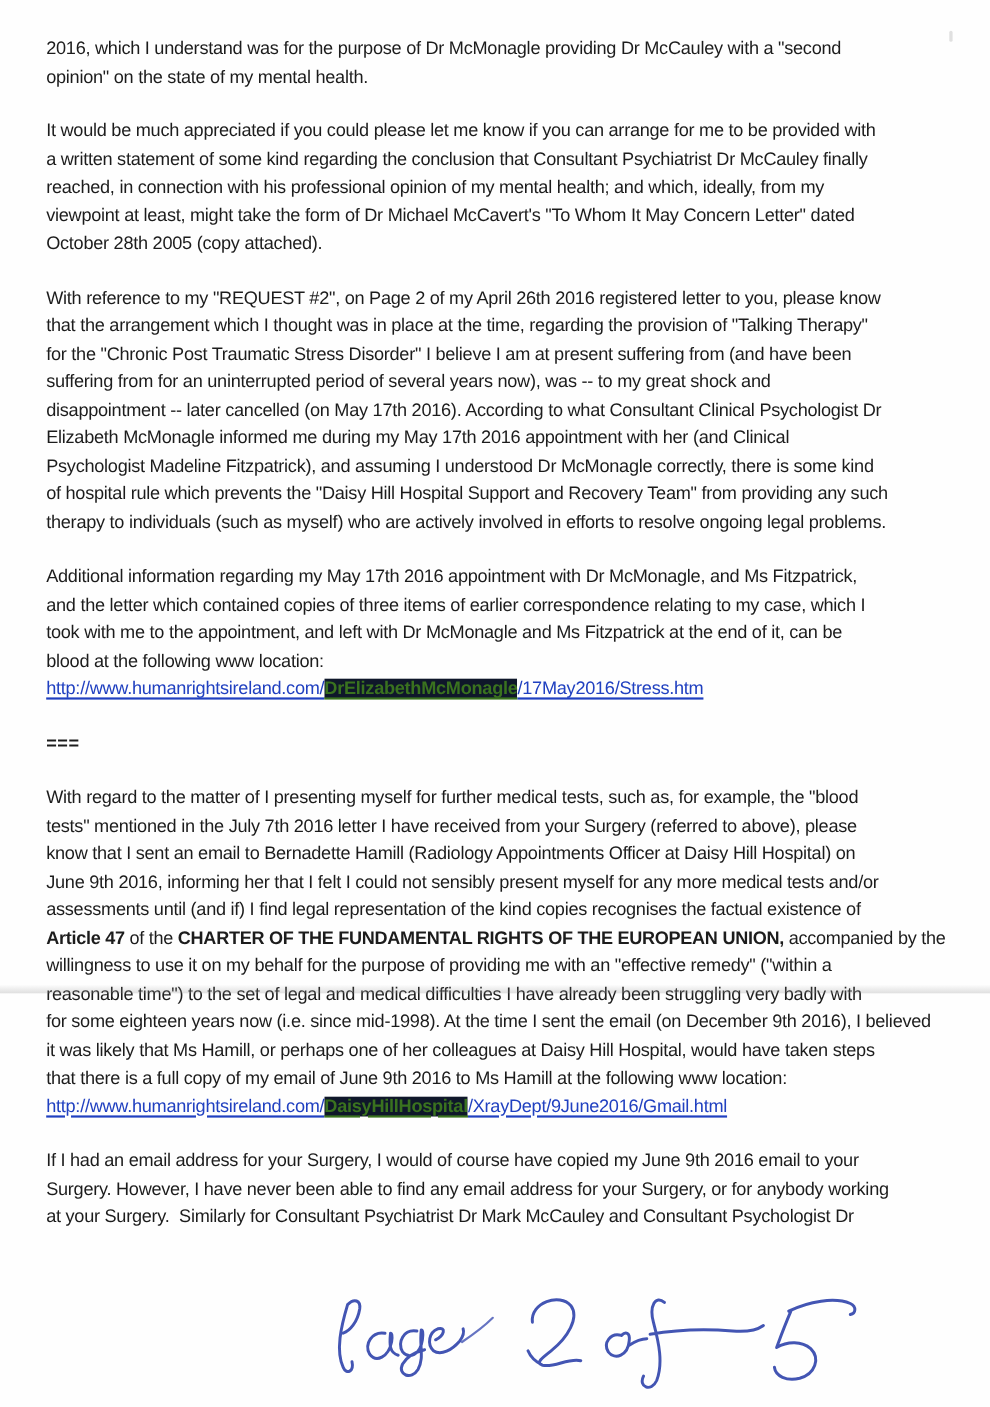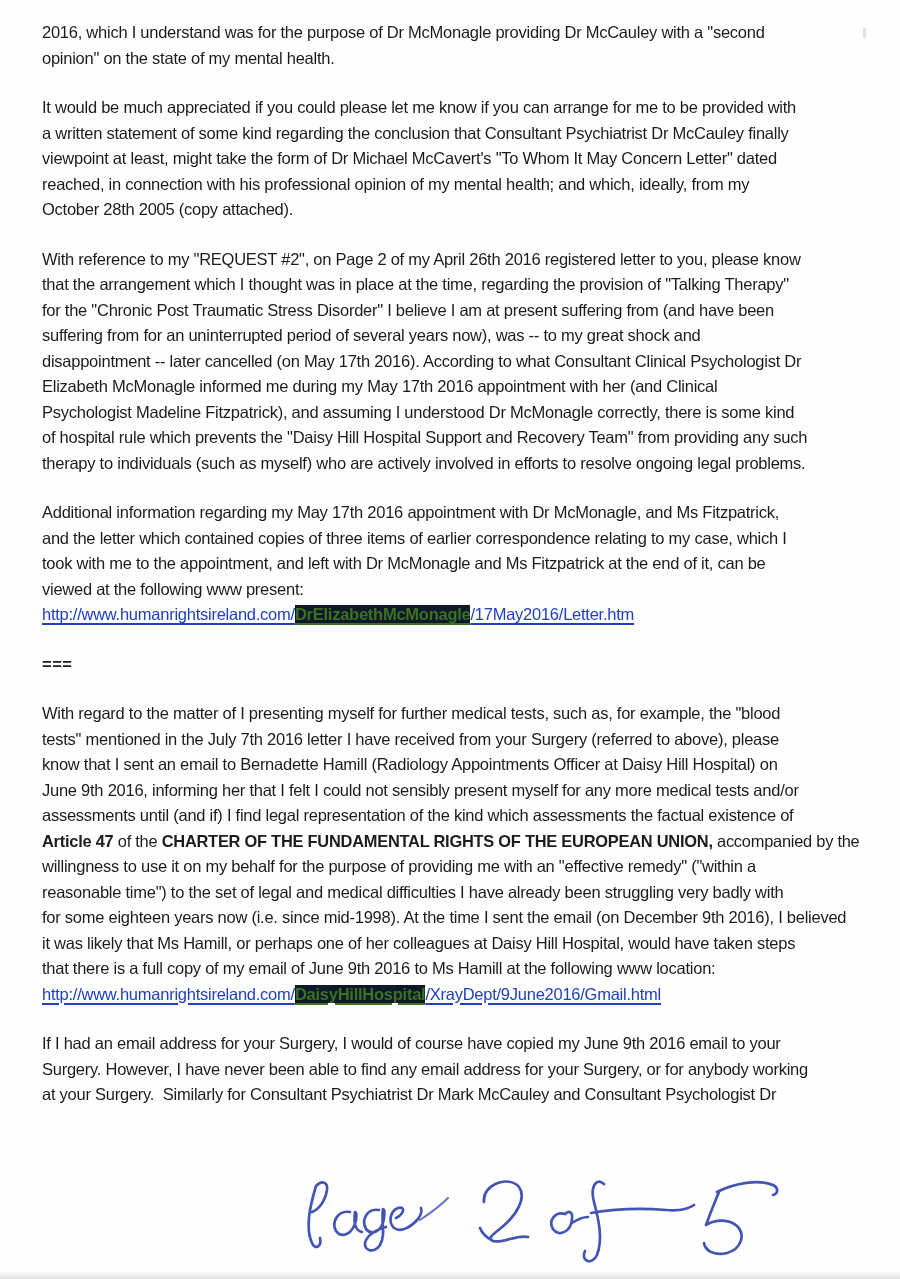--- a/index.html
+++ b/index.html
@@ -7,23 +7,23 @@
     padding: 0;
     width: 900px;
     height: 1279px;
     background: #fefefe;
     overflow: hidden;
     font-family: "Liberation Sans", sans-serif;
   }
   .page {
     position: relative;
     width: 900px;
-    height: 1279px;
+    height: 903px;
     box-sizing: border-box;
-    padding: 20px 40px 0 42px;
+    padding: 32px 40px 0 42px;
     background: #fefefe;
     color: var(--text-color, #1c1c1c);
   }
   .doc {
     width: 818px;
   }
   .block {
     margin: 0 0 24px 0;
   }
   .line {
@@ -92,51 +92,51 @@
 <div class="page">
 
   <div class="doc">
       <div class="block paragraph">
         <div class="line"><span class="sp-n">2016, which I understand was for the purpose of Dr McMonagle providing Dr McCauley with a "second</span></div>
         <div class="line"><span class="sp-n">opinion" on the state of my mental health.</span></div>
       </div>
       <div class="block paragraph">
         <div class="line"><span class="sp-n">It would be much appreciated if you could please let me know if you can arrange for me to be provided with</span></div>
         <div class="line"><span class="sp-n">a written statement of some kind regarding the conclusion that Consultant Psychiatrist Dr McCauley finally</span></div>
+        <div class="line"><span class="sp-n">reached, in connection with his professional opinion of my mental health; and which, ideally, from my</span></div>
         <div class="line"><span class="sp-n">viewpoint at least, might take the form of Dr Michael McCavert's "To Whom It May Concern Letter" dated</span></div>
-        <div class="line"><span class="sp-n">reached, in connection with his professional opinion of my mental health; and which, ideally, from my</span></div>
         <div class="line"><span class="sp-n">October 28th 2005 (copy attached).</span></div>
       </div>
       <div class="block paragraph">
         <div class="line"><span class="sp-n">With reference to my "REQUEST #2", on Page 2 of my April 26th 2016 registered letter to you, please know</span></div>
         <div class="line"><span class="sp-n">that the arrangement which I thought was in place at the time, regarding the provision of "Talking Therapy"</span></div>
         <div class="line"><span class="sp-n">for the "Chronic Post Traumatic Stress Disorder" I believe I am at present suffering from (and have been</span></div>
         <div class="line"><span class="sp-n">suffering from for an uninterrupted period of several years now), was -- to my great shock and</span></div>
         <div class="line"><span class="sp-n">disappointment -- later cancelled (on May 17th 2016). According to what Consultant Clinical Psychologist Dr</span></div>
         <div class="line"><span class="sp-n">Elizabeth McMonagle informed me during my May 17th 2016 appointment with her (and Clinical</span></div>
         <div class="line"><span class="sp-n">Psychologist Madeline Fitzpatrick), and assuming I understood Dr McMonagle correctly, there is some kind</span></div>
         <div class="line"><span class="sp-n">of hospital rule which prevents the "Daisy Hill Hospital Support and Recovery Team" from providing any such</span></div>
         <div class="line"><span class="sp-n">therapy to individuals (such as myself) who are actively involved in efforts to resolve ongoing legal problems.</span></div>
       </div>
       <div class="block paragraph">
         <div class="line"><span class="sp-n">Additional information regarding my May 17th 2016 appointment with Dr McMonagle, and Ms Fitzpatrick,</span></div>
         <div class="line"><span class="sp-n">and the letter which contained copies of three items of earlier correspondence relating to my case, which I</span></div>
         <div class="line"><span class="sp-n">took with me to the appointment, and left with Dr McMonagle and Ms Fitzpatrick at the end of it, can be</span></div>
-        <div class="line"><span class="sp-n">viewed at the following www present:</span></div>
-        <div class="line"><span class="sp-lb">http://www.humanrightsireland.com/</span><span class="sp-lg">DrElizabethMcMonagle</span><span class="sp-lb">/17May2016/Letter.htm</span></div>
+        <div class="line"><span class="sp-n">blood at the following www location:</span></div>
+        <div class="line"><span class="sp-lb">http://www.humanrightsireland.com/</span><span class="sp-lg">DrElizabethMcMonagle</span><span class="sp-lb">/17May2016/Stress.htm</span></div>
       </div>
       <div class="block separator">
         <div class="line"><span class="sp-b">===</span></div>
       </div>
       <div class="block paragraph">
         <div class="line"><span class="sp-n">With regard to the matter of I presenting myself for further medical tests, such as, for example, the "blood</span></div>
         <div class="line"><span class="sp-n">tests" mentioned in the July 7th 2016 letter I have received from your Surgery (referred to above), please</span></div>
         <div class="line"><span class="sp-n">know that I sent an email to Bernadette Hamill (Radiology Appointments Officer at Daisy Hill Hospital) on</span></div>
         <div class="line"><span class="sp-n">June 9th 2016, informing her that I felt I could not sensibly present myself for any more medical tests and/or</span></div>
-        <div class="line"><span class="sp-n">assessments until (and if) I find legal representation of the kind which assessments the factual existence of</span></div>
+        <div class="line"><span class="sp-n">assessments until (and if) I find legal representation of the kind copies recognises the factual existence of</span></div>
         <div class="line" style="transform: scaleX(0.995134);"><span class="sp-b">Article 47</span><span class="sp-n"> of the </span><span class="sp-b">CHARTER OF THE FUNDAMENTAL RIGHTS OF THE EUROPEAN UNION,</span><span class="sp-n"> accompanied by the</span></div>
         <div class="line"><span class="sp-n">willingness to use it on my behalf for the purpose of providing me with an "effective remedy" ("within a</span></div>
         <div class="line"><span class="sp-n">reasonable time") to the set of legal and medical difficulties I have already been struggling very badly with</span></div>
         <div class="line"><span class="sp-n">for some eighteen years now (i.e. since mid-1998). At the time I sent the email (on December 9th 2016), I believed</span></div>
         <div class="line"><span class="sp-n">it was likely that Ms Hamill, or perhaps one of her colleagues at Daisy Hill Hospital, would have taken steps</span></div>
         <div class="line"><span class="sp-n">that there is a full copy of my email of June 9th 2016 to Ms Hamill at the following www location:</span></div>
         <div class="line"><span class="sp-lb">http://www.humanrightsireland.com/</span><span class="sp-lg">DaisyHillHospital</span><span class="sp-lb">/XrayDept/9June2016/Gmail.html</span></div>
       </div>
       <div class="block paragraph">
         <div class="line"><span class="sp-n">If I had an email address for your Surgery, I would of course have copied my June 9th 2016 email to your</span></div>

